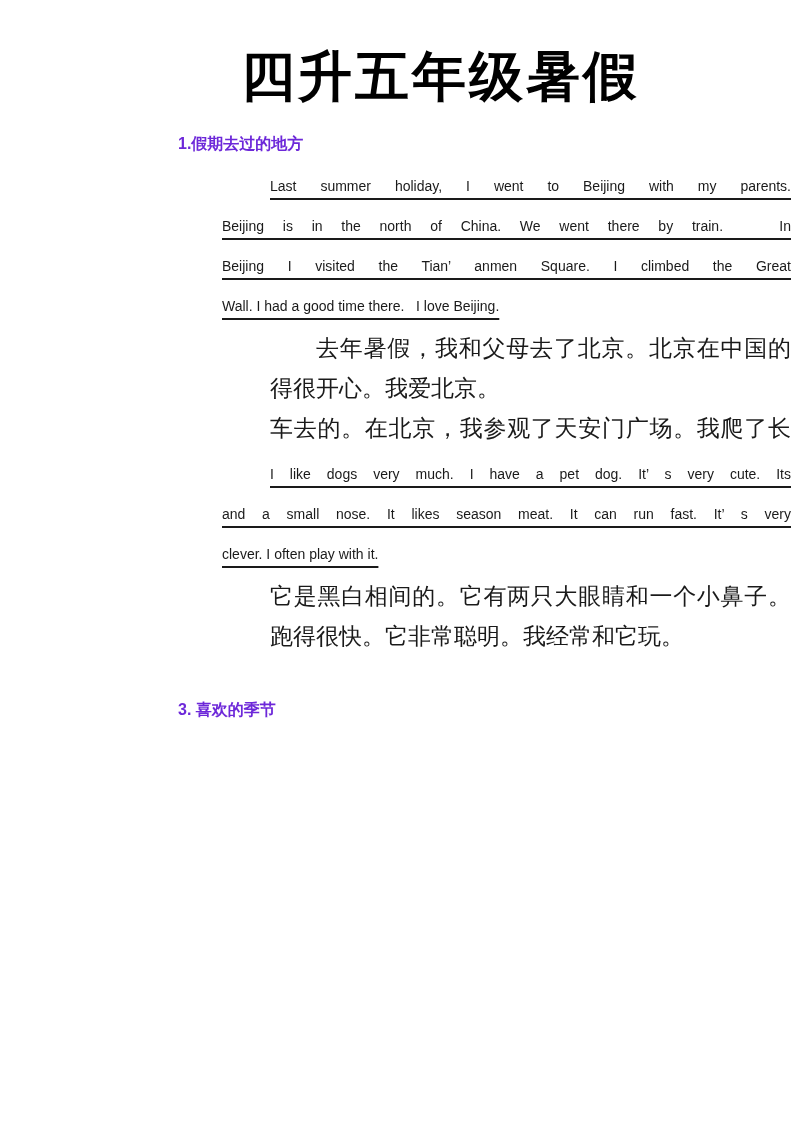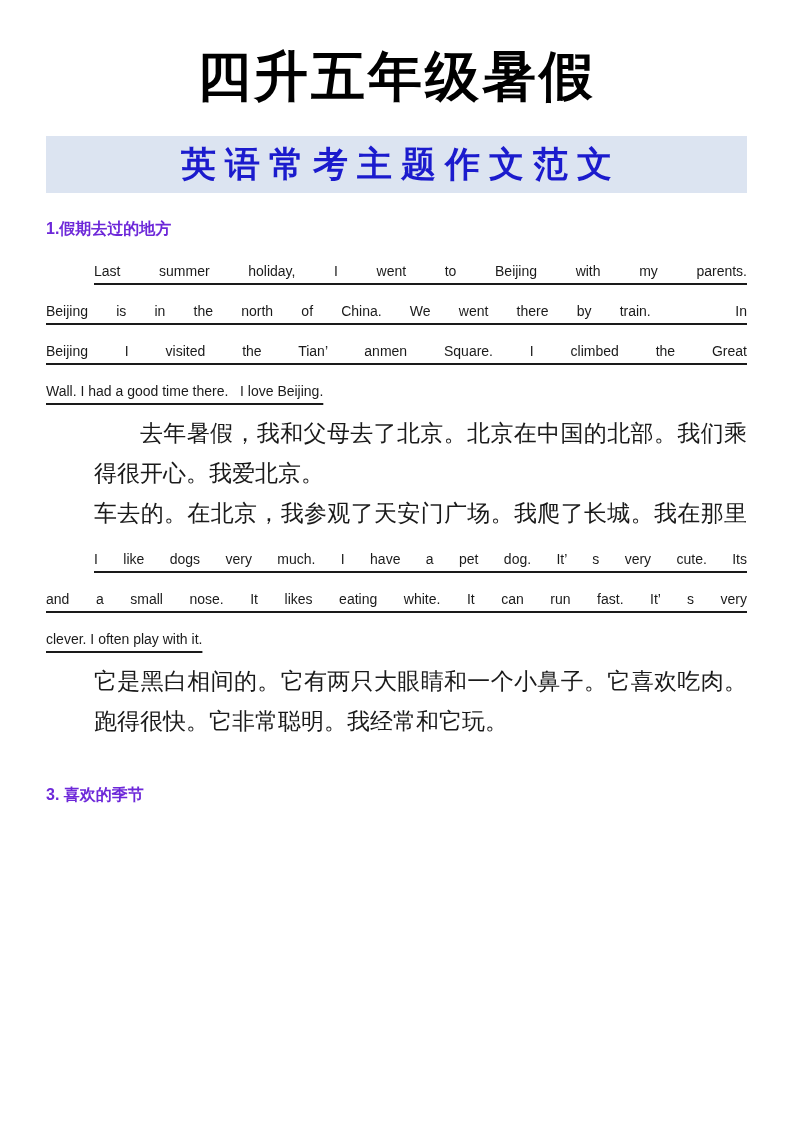--- a/index.html
+++ b/index.html
@@ -1,15 +1,15 @@
 <!DOCTYPE html>
 <html><head>
 <meta charset="utf-8">
 <style>
-  * { box-sizing: border-box; }
+  * { box-sizing: border-box; padding-left: 44px; }
   html, body { margin: 0; padding: 0; }
   body {
     width: 793px;
     height: 1122px;
     background: #ffffff;
     font-family: "Liberation Sans", sans-serif;
     color: #1a1a1a;
     overflow: hidden;
   }
   .doc-title {
@@ -82,23 +82,20 @@
   .cline.first { text-indent: 46px; }
   .cline.end { text-align-last: left; }
 </style>
 </head>
 <body>
 
 <div>
 
   <div class="doc-title">四升五年级暑假</div>
 
-  <div class="banner">
-    <span class="banner-text">英语常考主题作文范文</span>
-  </div>
 
   <div class="content">
 
     <div class="section-heading first-heading">1.假期去过的地方</div>
 
     <div class="eng">
       <div class="eline first">Last summer holiday, I went to Beijing with my parents.</div>
       <div class="eline">Beijing is in the north of China. We went there by train.&nbsp;&nbsp; In</div>
       <div class="eline">Beijing I visited the Tian’ anmen Square. I climbed the Great</div>
       <div class="eline end">Wall. I had a good time there.   I love Beijing.</div>
@@ -106,21 +103,21 @@
 
     <div class="chn">
       <div class="cline first">去年暑假，我和父母去了北京。北京在中国的北部。我们乘火</div>
       <div class="cline end">得很开心。我爱北京。</div>
       <div class="cline">车去的。在北京，我参观了天安门广场。我爬了长城。我在那里玩</div>
     </div>
 
 
     <div class="eng">
       <div class="eline first">I like dogs very much. I have a pet dog. It’ s very cute. Its</div>
-      <div class="eline">and a small nose. It likes eating white. It can run fast. It’ s very</div>
+      <div class="eline">and a small nose. It likes season meat. It can run fast. It’ s very</div>
       <div class="eline end">clever. I often play with it.</div>
     </div>
 
     <div class="chn">
       <div class="cline">它是黑白相间的。它有两只大眼睛和一个小鼻子。它喜欢吃肉。它</div>
       <div class="cline end">跑得很快。它非常聪明。我经常和它玩。</div>
     </div>
 
     <div class="section-heading">3. 喜欢的季节</div>
 

